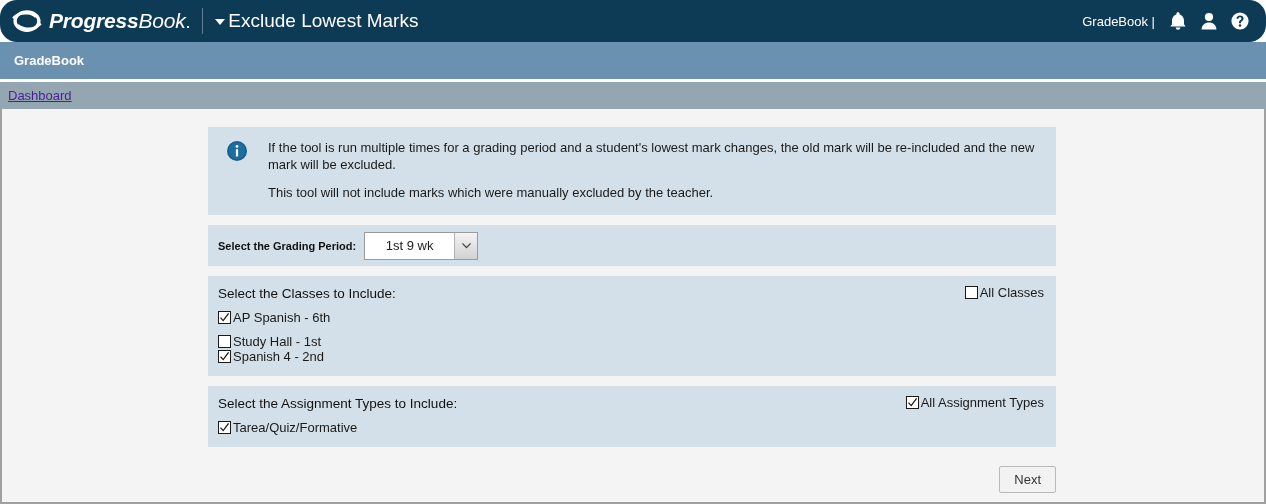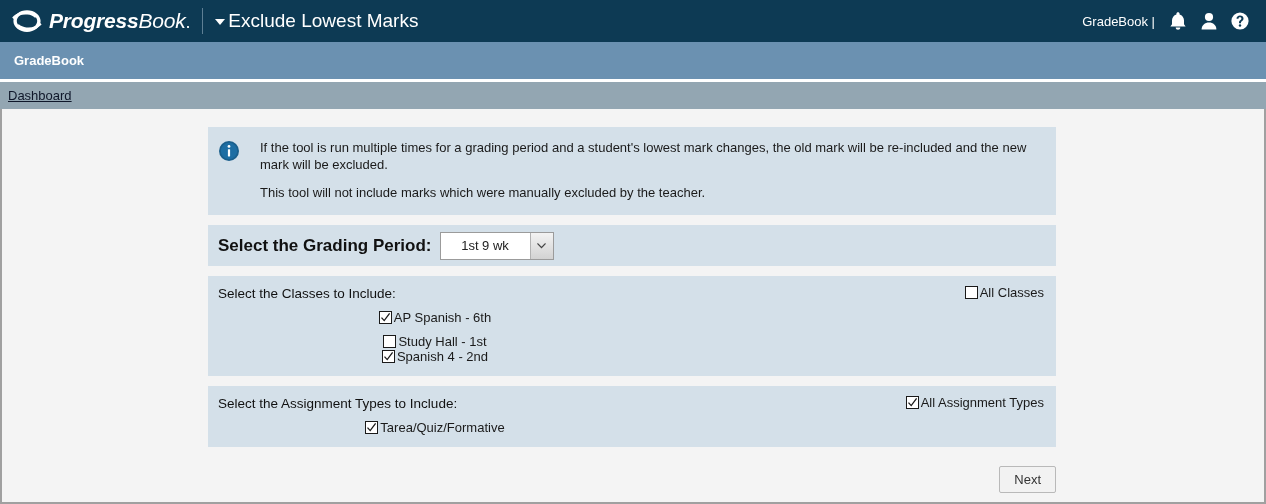--- a/index.html
+++ b/index.html
@@ -19,20 +19,21 @@
   }
 
   
   .topbar {
     height: 42px;
     background: #0d3a54;
     display: flex;
     align-items: center;
     padding: 0 12px 0 10px;
     flex: 0 0 auto;
+    border-radius: 17px;
   }
   .brand { display: flex; align-items: center; }
   .brand-mark { width: 34px; height: 28px; margin-right: 5px; display:block; }
   .brand-text {
     color: #ffffff;
     font-size: 21px;
     font-style: italic;
     font-weight: bold;
     letter-spacing: -0.2px;
     white-space: nowrap;
@@ -92,21 +93,21 @@
   
   .crumbbar {
     height: 27px;
     background: #93a6b2;
     display: flex;
     align-items: center;
     padding-left: 8px;
     flex: 0 0 auto;
   }
   .crumb-link {
-    color: #0f172a;
+    color: #4c1d95;
     font-size: 13px;
     text-decoration: underline;
     cursor: pointer;
   }
 
   
   .content {
     flex: 1 1 auto;
     background: #f4f4f4;
     border-left: 2px solid #a0a0a0;
@@ -123,41 +124,41 @@
   }
   .panel {
     background: #d4e0e9;
     width: 848px;
     margin-bottom: 10px;
     padding: 10px 12px 12px 10px;
     position: relative;
   }
 
   
-  .panel-info { display: flex; padding: 12px 14px 14px 10px; justify-content: flex-end; }
+  .panel-info { display: flex; padding: 12px 14px 14px 18px; justify-content: flex-end; }
   .info-icon { width: 22px; height: 22px; flex: 0 0 auto; margin-top: 1px; }
   .info-text { margin-left: 20px; }
   .info-p {
     font-size: 13px;
     color: #1a1a1a;
     line-height: 17px;
     margin: 0 0 11px 0;
     max-width: 790px;
   }
   .info-p:last-child { margin-bottom: 0; }
 
   
   .panel-gp {
     display: flex;
     align-items: center;
     padding: 8px 12px 8px 10px;
     height: 41px;
   }
   .gp-label {
-    font-size: 17px;
+    font-size: 11px;
     font-weight: bold;
     color: #111111;
     margin-right: 8px;
   }
   .select-box {
     width: 114px; height: 28px;
     background: #ffffff;
     border: 1px solid #9b9b9b;
     display: flex;
     align-items: stretch;
@@ -214,21 +215,20 @@
   }
   .cb-grid {
     display: flex;
     flex-wrap: wrap;
   }
   .cb-col {
     width: 434px;
     display: flex;
     flex-direction: column;
     gap: 9px;
-    align-items: center;
   }
   .all-row { margin-top: -1px; }
 
   
   .footer {
     width: 848px;
     margin-left: 206px;
     display: flex;
     justify-content: flex-end;
     padding-top: 9px;

